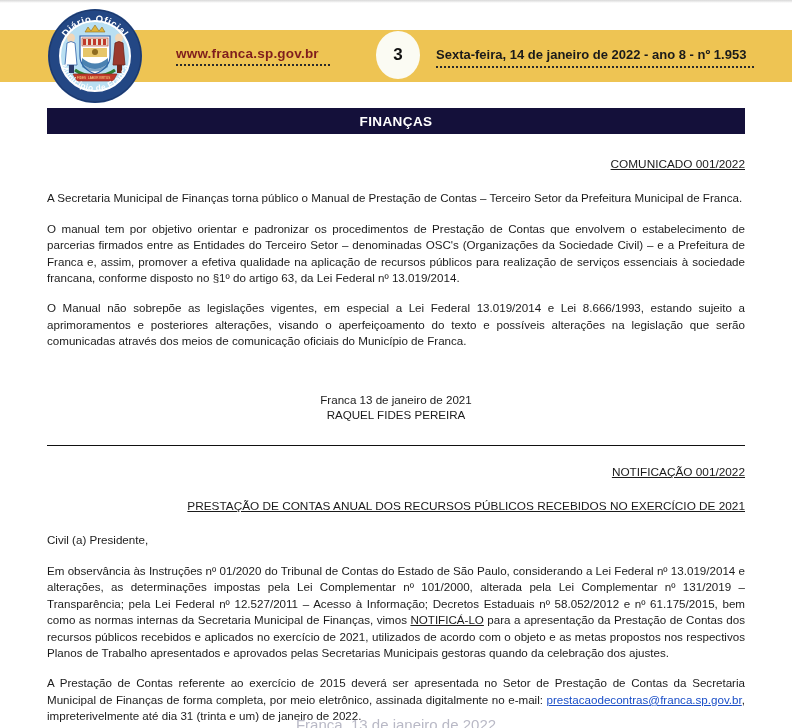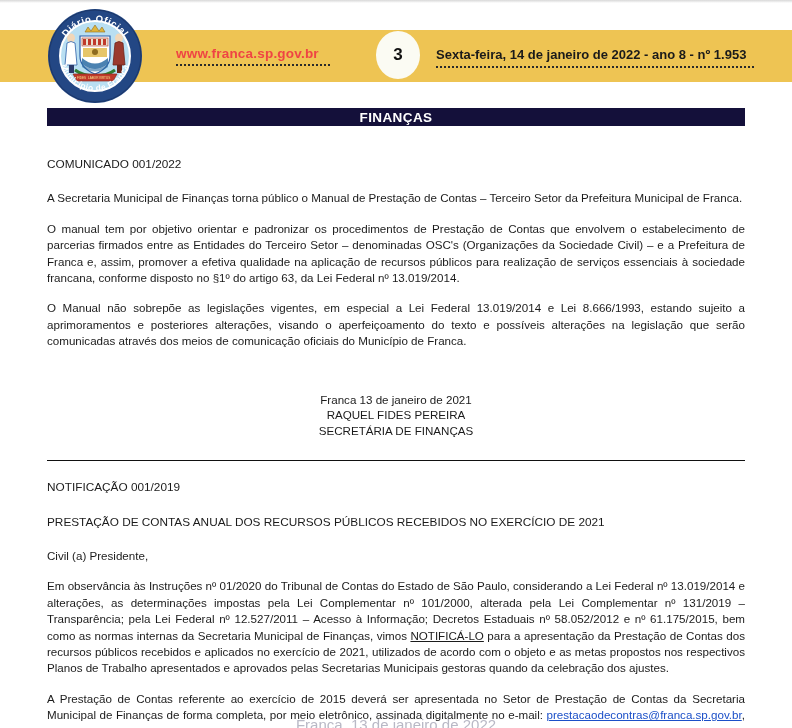--- a/index.html
+++ b/index.html
@@ -44,21 +44,21 @@
     width: 96px; height: 96px;
     z-index: 6;
   }
 
   
   .site-url {
     position: absolute;
     left: 176px; top: 46px;
     font-size: 13.5px;
     font-weight: bold;
-    color: #ef4444;
+    color: #7f1d1d;
     letter-spacing: 0.2px;
     white-space: nowrap;
     z-index: 5;
   }
   .site-url-rule {
     position: absolute;
     left: 176px; top: 64px;
     width: 154px; height: 2px;
     border-bottom: 2px dotted #2a2a2a;
     z-index: 5;
@@ -86,21 +86,21 @@
     left: 436px; top: 66px;
     width: 318px; height: 2px;
     border-bottom: 2px dotted #2a2a2a;
     z-index: 5;
   }
 
   
   .section-banner {
     position: absolute;
     left: 47px; top: 108px;
-    width: 698px; height: 18px;
+    width: 698px; height: 26px;
     background: #14103a;
     color: #ffffff;
     font-size: 13.5px;
     font-weight: bold;
     display: flex; align-items: center; justify-content: center;
     letter-spacing: 0.4px;
   }
 
   
   .doc {
@@ -110,21 +110,22 @@
     font-size: 11.6px;
     line-height: 16.4px;
     color: #1b1b1b;
   }
   .just     { text-align: justify; }
   .u        { text-decoration: underline; }
   .sp-14    { height: 14px; }
   .sp-18    { height: 18px; }
   .sp-22    { height: 22px; }
   .heading  {
-    text-align: left;
+    text-align: right;
+    text-decoration: underline;
     font-size: 11.8px;
   }
   .para { margin: 0; }
   .sig  { text-align: center; line-height: 15.5px; margin-top: 20px; }
   .rule {
     border: none;
     border-top: 1.6px solid #111;
     margin: 0;
     width: 698px;
   }
@@ -231,30 +232,29 @@
 
     <div class="sp-14"></div>
 
     <p class="para just">O Manual não sobrepõe as legislações vigentes, em especial a Lei Federal 13.019/2014 e Lei 8.666/1993, estando sujeito a aprimoramentos e posteriores alterações, visando o aperfeiçoamento do texto e possíveis alterações na legislação que serão comunicadas através dos meios de comunicação oficiais do Município de Franca.</p>
 
     <div class="sp-22"></div>
 
     <div class="sig">
       <div>Franca 13 de janeiro de 2021</div>
       <div>RAQUEL FIDES PEREIRA</div>
-      <div>SECRETÁRIA DE FINANÇAS</div>
     </div>
 
     <div class="sp-22"></div>
 
     <hr class="rule">
 
     <div class="sp-18"></div>
 
-    <div class="heading">NOTIFICAÇÃO 001/2019</div>
+    <div class="heading">NOTIFICAÇÃO 001/2022</div>
 
     <div class="sp-18"></div>
 
     <div class="heading">PRESTAÇÃO DE CONTAS ANUAL DOS RECURSOS PÚBLICOS RECEBIDOS NO EXERCÍCIO DE 2021</div>
 
     <div class="sp-18"></div>
 
     <p class="para">Civil (a) Presidente,</p>
 
     <div class="sp-14"></div>

